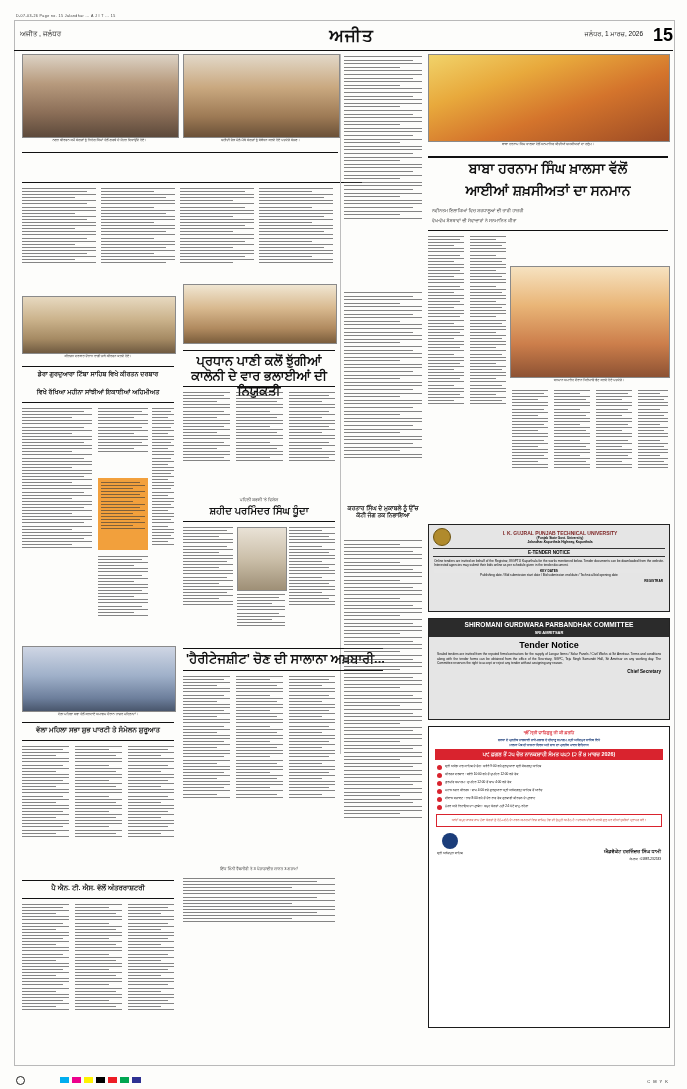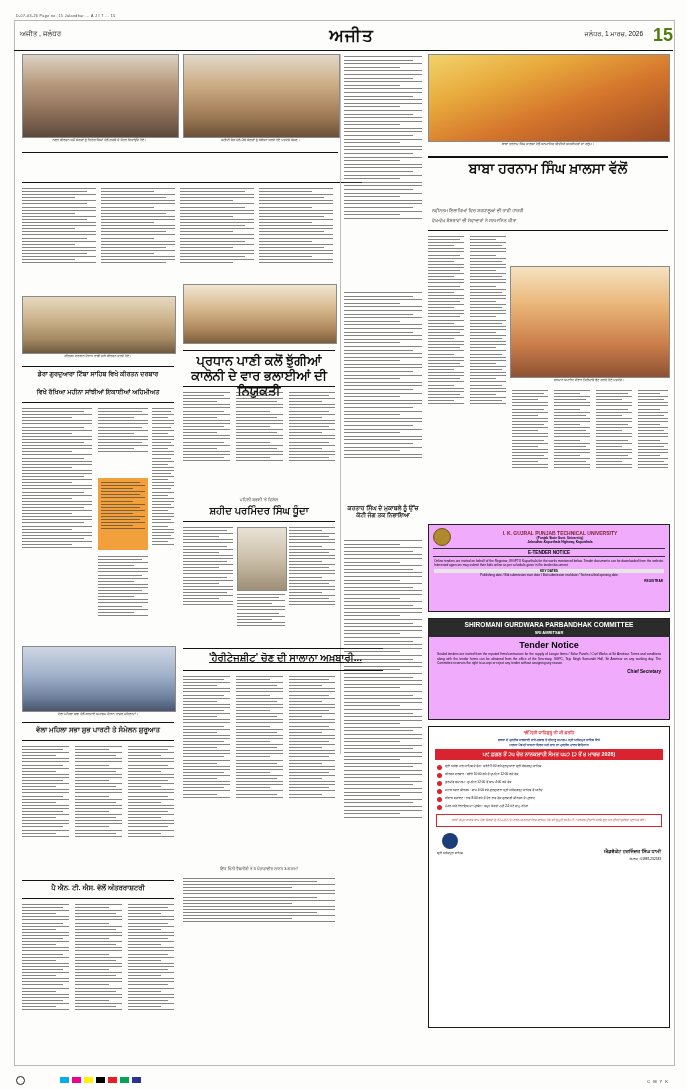--- a/index.html
+++ b/index.html
@@ -5,21 +5,21 @@
   html,body{margin:0;padding:0;background:#6b6b6b;}
   body{font-family:"Liberation Sans", sans-serif;}
   #page{position:relative;width:687px;height:1089px;background:#fdfdfb;overflow:hidden;}
   .pg-border{position:absolute;left:14px;top:20px;width:659px;height:1044px;border:1px solid #b9b9b9;}
   
   .topstrip{position:absolute;left:16px;top:14px;font-size:3.6px;letter-spacing:.4px;color:#333;}
   .masthead{position:absolute;left:14px;top:24px;width:659px;height:26px;border-bottom:1.5px solid #111;}
   .mh-left{position:absolute;left:20px;top:30px;font-size:7px;color:#111;}
   .mh-logo{position:absolute;left:0;right:0;top:26px;text-align:center;font-size:17px;font-weight:bold;color:#111;letter-spacing:1px;margin-left:16px;}
   .mh-right{position:absolute;right:44px;top:30px;font-size:6.5px;color:#111;}
-  .mh-page{position:absolute;right:14px;top:25px;font-size:18px;font-weight:bold;color:#4d7c0f;}
+  .mh-page{position:absolute;right:14px;top:25px;font-size:18px;font-weight:bold;color:#000000;}
   
   .photo{position:absolute;border:1px solid #8a8a8a;overflow:hidden;}
   .cap{position:absolute;font-size:3.4px;line-height:1.35;color:#222;text-align:center;}
   .hl{position:absolute;font-weight:bold;color:#111;text-align:center;line-height:1.15;}
   .rule-v{position:absolute;width:1px;background:#bdbdbd;}
   .rule-h{position:absolute;height:1px;background:#111;}
   
   .ph1{background:linear-gradient(180deg,#dcd2c4 0%,#b79a7d 35%,#8c6f58 70%,#5d4a3b 100%);}
   .ph2{background:linear-gradient(180deg,#e2d8c8 0%,#c9a87f 40%,#9d7a55 75%,#6b5138 100%);}
   .ph3{background:linear-gradient(160deg,#f1d36a 0%,#e8a93c 30%,#d4742c 60%,#9c4b25 100%);}
@@ -28,21 +28,21 @@
   .ph6{background:linear-gradient(180deg,#f0e6d2 0%,#d8b98f 40%,#b08a5f 75%,#7a5d3c 100%);}
   .ph7{background:linear-gradient(180deg,#f6e2c0 0%,#e9b577 35%,#cc7e4b 70%,#8d5233 100%);}
   .portrait{background:linear-gradient(180deg,#e9e2d6 0%,#cbbfa9 50%,#9e8f76 100%);}
   
   .lines{position:absolute;overflow:hidden;}
   .lines i{display:block;height:1px;background:#3a3a3a;opacity:.62;margin-bottom:2.1px;}
   .lines i.s{width:72%;}
   .lines i.m{width:88%;}
   .lines.sp i{margin-bottom:2.6px;}
   .orange{background:#f2a03c;}
-  .adbox{position:absolute;border:1px solid #222;background:#f0abfc;}
+  .adbox{position:absolute;border:1px solid #222;background:#e5e5e5;}
   .adtitle{font-weight:bold;text-align:center;}
   
   .colorbar{position:absolute;left:60px;bottom:6px;display:flex;gap:3px;}
   .colorbar span{display:block;width:9px;height:6px;}
   .cmyk{position:absolute;right:18px;bottom:5px;font-size:4px;letter-spacing:1px;color:#222;}
   .reg{position:absolute;bottom:4px;left:16px;width:7px;height:7px;border:1px solid #222;border-radius:50%;}
   .tiny{font-size:3.2px;line-height:1.3;}
   .mahalla{position:absolute;border:1px solid #1b1b1b;background:#fff;}
   .mh-band{background:#d9232e;color:#fff;text-align:center;font-weight:bold;}
   .mh-title{color:#d9232e;font-weight:bold;text-align:center;}
@@ -546,21 +546,21 @@
       <i></i>
       <i></i>
       <i class="m"></i>
       <i></i>
       <i class="s"></i>
       <i></i>
       <i></i>
   </div>
 
   <div class="rule-h" style="left:183px;top:648px;width:200px;"></div>
-  <div class="hl" style="left:183px;top:652px;width:205px;font-size:10px;text-decoration:underline;">'ਹੈਰੀਟੇਜਸ਼ੀਟ' ਚੋਣ ਦੀ ਸਾਲਾਨਾ ਅਖ਼ਬਾਰੀ...</div>
+  <div class="hl" style="left:183px;top:652px;width:205px;font-size:13px;">'ਹੈਰੀਟੇਜਸ਼ੀਟ' ਚੋਣ ਦੀ ਸਾਲਾਨਾ ਅਖ਼ਬਾਰੀ...</div>
   <div class="cap" style="left:183px;top:866px;width:152px;font-size:4px;">ਇੱਕ ਮਿੰਨੀ ਵੈੱਬਸੀਰੀ ਤੇ 3 ਪੈਰਾਡਾਈਜ਼ ਸ਼ਾਨਤ 3 ਗਰਾਮਾਂ</div>
   <div class="rule-h" style="left:183px;top:670px;width:200px;"></div>
   <div class="lines" style="left:183px;top:676px;width:47px;height:182px;">
     <i></i>
       <i class="m"></i>
       <i></i>
       <i class="s"></i>
       <i></i>
       <i></i>
       <i class="m"></i>
@@ -1043,20 +1043,21 @@
       <i></i>
       <i class="m"></i>
       <i></i>
       <i></i>
       <i class="s"></i>
       <i></i>
   </div>
 
   <div class="rule-h" style="left:428px;top:156px;width:240px;height:2px;background:#111;"></div>
   <div class="hl" style="left:428px;top:160px;width:240px;font-size:14px;">ਬਾਬਾ ਹਰਨਾਮ ਸਿੰਘ ਖ਼ਾਲਸਾ ਵੱਲੋਂ</div>
+  <div class="hl" style="left:428px;top:182px;width:240px;font-size:14px;">ਆਈਆਂ ਸ਼ਖ਼ਸੀਅਤਾਂ ਦਾ ਸਨਮਾਨ</div>
   <div class="cap" style="left:432px;top:208px;width:232px;font-size:4.6px;text-align:left;">ਨਵੀਨਤਮ ਇਲਾਕਿਆਂ ਵਿਚ ਸ਼ਰਧਾਲੂਆਂ ਦੀ ਭਾਰੀ ਹਾਜ਼ਰੀ</div>
   <div class="cap" style="left:432px;top:218px;width:232px;font-size:4.6px;text-align:left;">ਵੱਖ-ਵੱਖ ਸੰਸਥਾਵਾਂ ਦੀ ਸੇਵਾਦਾਰਾਂ ਨੇ ਸਨਮਾਨਿਤ ਕੀਤਾ</div>
   <div class="rule-h" style="left:428px;top:230px;width:240px;"></div>
 
   <div class="photo ph7" style="left:510px;top:266px;width:158px;height:110px;"></div>
   <div class="cap" style="left:510px;top:378px;width:158px;">ਸਨਮਾਨ ਸਮਾਰੋਹ ਦੌਰਾਨ ਸਿਰੋਪਾਓ ਭੇਟ ਕਰਦੇ ਹੋਏ ਪਤਵੰਤੇ।</div>
 
   <div class="lines" style="left:428px;top:236px;width:36px;height:280px;">
     <i></i>
       <i class="m"></i>

